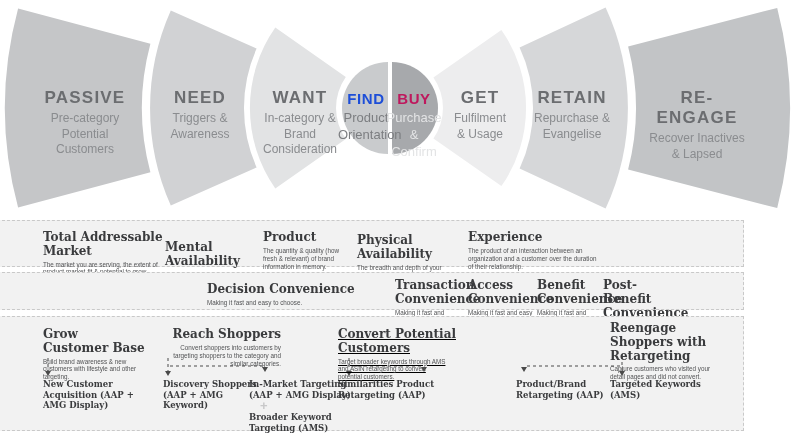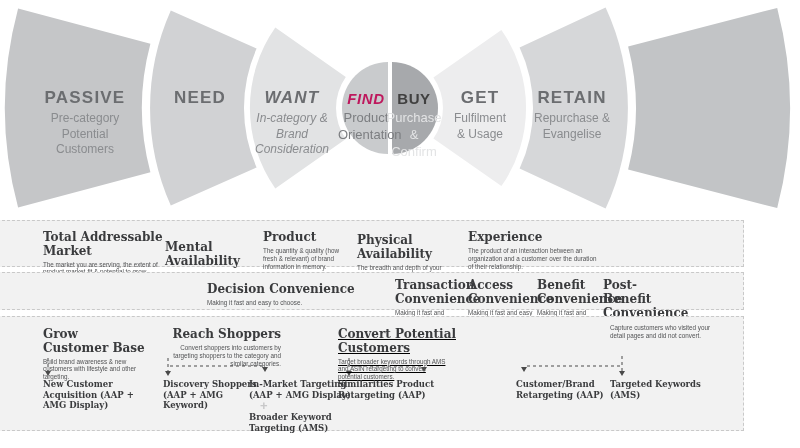--- a/index.html
+++ b/index.html
@@ -5,23 +5,23 @@
   html,body{margin:0;padding:0;background:#ffffff;}
   #stage{position:relative;width:800px;height:448px;background:#ffffff;overflow:hidden;
          font-family:"Liberation Sans",sans-serif;}
   
   .fan-label{position:absolute;text-align:center;pointer-events:none;}
   .fan-title{font-weight:bold;font-size:17px;letter-spacing:1.2px;color:#6b6d70;
              font-family:"Liberation Sans",sans-serif;}
   .fan-sub{font-size:12px;line-height:1.3;color:#8a8c8f;margin-top:3px;}
   .fan-label.small .fan-title{font-size:15px;letter-spacing:.6px;}
   .fan-label.small .fan-sub{font-size:13px;}
-  #label-find .fan-title{color:#be185d;font-style:italic;}
+  #label-find .fan-title{color:#1d4ed8;}
   #label-find .fan-sub{color:#7c7e81;}
-  #label-buy .fan-title{color:#404040;}
+  #label-buy .fan-title{color:#be185d;}
   #label-buy .fan-sub{color:#e3e4e5;}
   
   .band{position:absolute;left:-8px;width:752px;background:#f2f2f2;
         border:1px dashed #c9c9c9;box-sizing:border-box;}
   #band-market{top:220px;height:47px;}
   #band-convenience{top:272px;height:38px;}
   #band-strategy{top:316px;height:115px;}
   .col{position:absolute;}
   .col-title{font-family:"DejaVu Serif",serif;font-weight:bold;font-size:12px;
              line-height:1.15;color:#3a3b3d;}
@@ -48,40 +48,45 @@
     <path d="M 519.6 47.5 A 143 143 0 0 1 519.6 168.5 L 605.6 208.6 A 238 238 0 0 0 605.6 7.4 Z" fill="#d6d7d9"></path>
     <path d="M 628.1 46.5 A 246 246 0 0 1 628.1 169.5 L 777.2 208.1 A 400 400 0 0 0 777.2 7.9 Z" fill="#c2c4c6"></path>
   </svg>
 
   <div class="fan-label" id="label-passive" style="left:35px;top:88px;width:100px;">
     <div class="fan-title">PASSIVE</div>
     <div class="fan-sub">Pre-category Potential Customers</div>
   </div>
   <div class="fan-label" id="label-need" style="left:160px;top:88px;width:80px;">
     <div class="fan-title">NEED</div>
+    <div class="fan-sub">Triggers &amp; Awareness</div>
   </div>
-  <div class="fan-label" id="label-want" style="left:244px;top:88px;width:96px;font-style:italic;">
+  <div class="fan-label" id="label-want" style="left:252px;top:88px;width:96px;">
     <div class="fan-title">WANT</div>
     <div class="fan-sub">In-category &amp; Brand Consideration</div>
   </div>
   <div class="fan-label small" id="label-find" style="left:338px;top:90px;width:56px;">
     <div class="fan-title">FIND</div>
     <div class="fan-sub">Product Orientation</div>
   </div>
   <div class="fan-label small" id="label-buy" style="left:386px;top:90px;width:56px;">
     <div class="fan-title">BUY</div>
     <div class="fan-sub">Purchase &amp; Confirm</div>
   </div>
   <div class="fan-label" id="label-get" style="left:452px;top:88px;width:56px;">
     <div class="fan-title">GET</div>
     <div class="fan-sub">Fulfilment &amp; Usage</div>
   </div>
   <div class="fan-label" id="label-retain" style="left:522px;top:88px;width:100px;">
     <div class="fan-title">RETAIN</div>
     <div class="fan-sub">Repurchase &amp; Evangelise</div>
+  </div>
+  <div class="fan-label" id="label-reengage" style="left:647px;top:88px;width:100px;">
+    <div class="fan-title">RE-ENGAGE</div>
+    <div class="fan-sub">Recover Inactives &amp; Lapsed</div>
   </div>
 
   <div class="band" id="band-market">
     <div class="col" style="left:50px;top:10px;width:120px;">
       <div class="col-title">Total Addressable Market</div>
       <div class="col-desc">The market you are serving, the extent of product-market-fit &amp; potential to grow.</div>
     </div>
     <div class="col" style="left:172px;top:20px;width:98px;">
       <div class="col-title">Mental Availability</div>
       <div class="col-desc">Being the brand people think of first in your category (especially among light buyers).</div>
@@ -163,19 +168,20 @@
     <div class="plus-sign" style="left:260px;top:82px;">+</div>
     <div class="tactic" style="left:249px;top:96px;width:95px;">Broader Keyword Targeting (AMS)</div>
 
     <div class="col" style="left:338px;top:12px;width:150px;text-decoration:underline;">
       <div class="col-title">Convert Potential Customers</div>
       <div class="col-desc" style="width:112px;">Target broader keywords through AMS and ASIN retargeting to convert potential customers.</div>
     </div>
     <div class="tactic" style="left:338px;top:63px;width:102px;">Similarities Product Retargeting (AAP)</div>
 
     <div class="col" style="left:610px;top:6px;width:112px;">
+      <div class="col-title">Reengage Shoppers with Retargeting</div>
       <div class="col-desc">Capture customers who visited your detail pages and did not convert.</div>
     </div>
-    <div class="tactic" style="left:516px;top:63px;width:95px;">Customer/Brand Retargeting (AAP)</div>
+    <div class="tactic" style="left:516px;top:63px;width:95px;">Product/Brand Retargeting (AAP)</div>
     <div class="tactic" style="left:610px;top:63px;width:98px;">Targeted Keywords (AMS)</div>
   </div>
 
 </div>
 
 </body></html>

